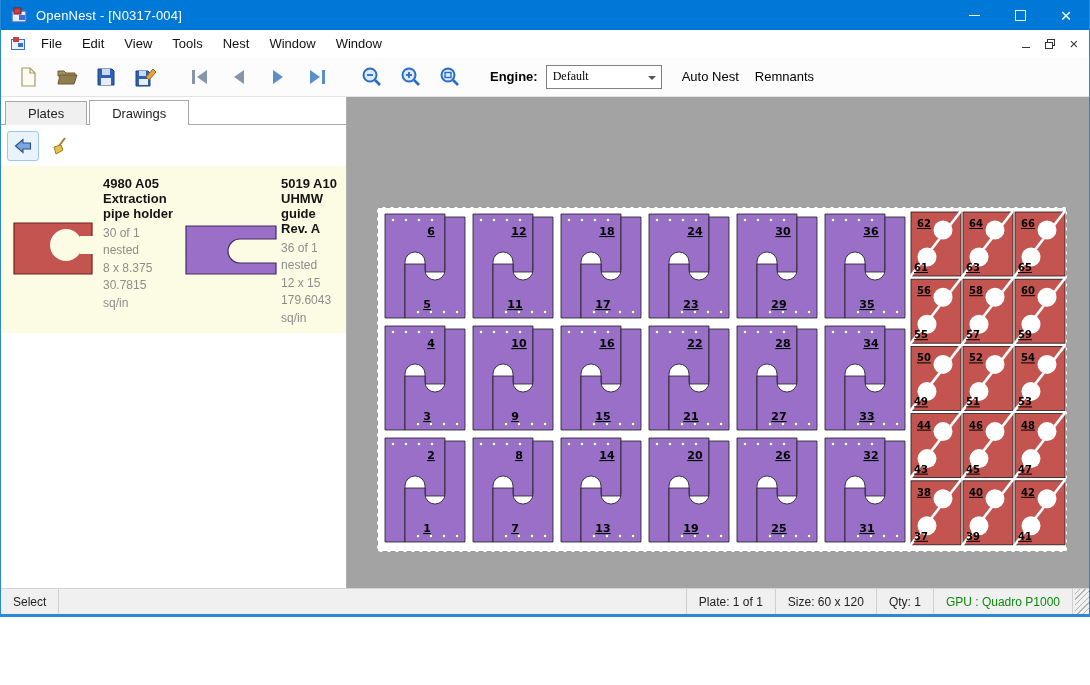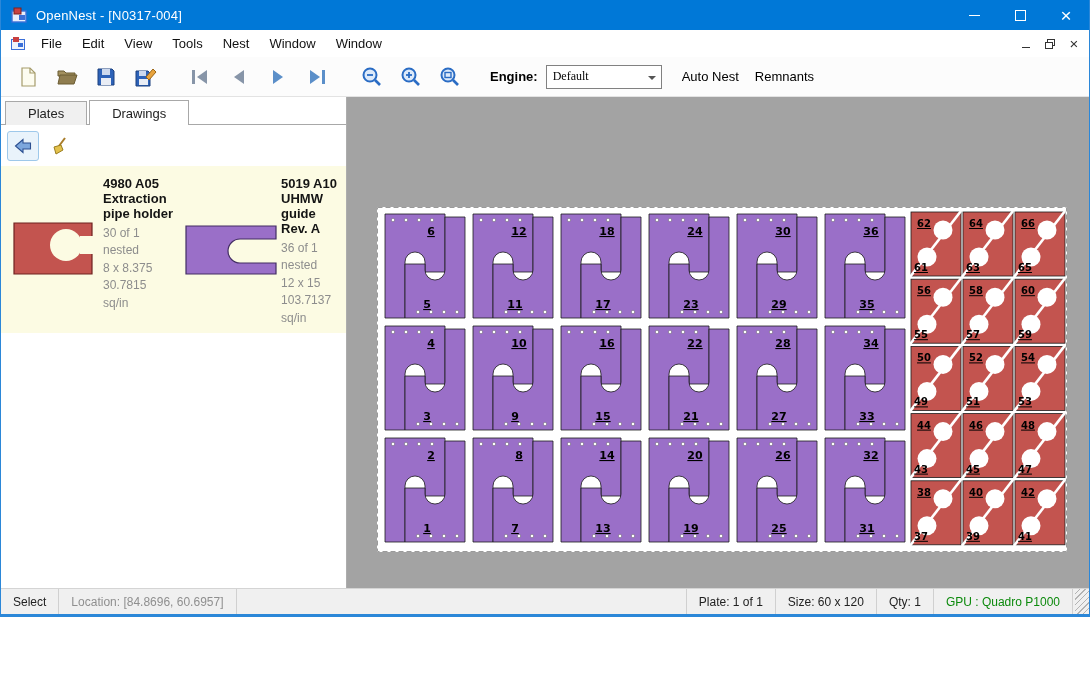--- a/index.html
+++ b/index.html
@@ -256,21 +256,21 @@
         <div class="drawing-item" style="background: rgb(252, 251, 227);">
           <div class="thumb">
             <svg width="100" height="62" viewBox="0 0 100 62">
               <path d="M5,8 L95,8 L95,21 L59,21 A12,12 0 0 0 59,45 L95,45 L95,56 L5,56 Z" fill="#9a6fc8" stroke="#422d63" stroke-width="1.2"></path>
             </svg>
           </div>
           <div class="d-info">
             <div class="d-title">5019 A10 UHMW guide Rev. A</div>
             <div class="d-line">36 of 1 nested</div>
             <div class="d-line">12 x 15</div>
-            <div class="d-line">103.7137 sq/in</div>
+            <div class="d-line">179.6043 sq/in</div>
           </div>
         </div>
       </div>
     </div>
 
     <div class="canvas" style="background: rgb(163, 163, 163);">
       <div class="plate">
         <svg id="nest-svg" width="690" height="345" viewBox="0 0 690 345">
             <rect x="0.5" y="0.5" width="689" height="344" fill="none" stroke="#9a9a9a" stroke-width="1" stroke-dasharray="5 3"></rect>
             <g transform="translate(4,3)">
@@ -645,21 +645,20 @@
               <text x="14" y="16" class="rnum" text-anchor="middle">42</text>
               <text x="11" y="60" class="rnum" text-anchor="middle">41</text>
             </g>
           </svg>
       </div>
     </div>
   </div>
 
   <div class="statusbar">
     <div class="sb-cell first">Select</div>
-    <div class="sb-cell loc">Location: [84.8696, 60.6957]</div>
     <div class="sb-spacer"></div>
     <div class="sb-cell sb-right" style="border-right:1px solid #d0d0d0;">Plate: 1 of 1</div>
     <div class="sb-cell">Size: 60 x 120</div>
     <div class="sb-cell">Qty: 1</div>
     <div class="sb-cell" style="color: rgb(12, 138, 12);">GPU : Quadro P1000</div>
     <div class="sb-grip"></div>
   </div>
 
 </div>
 

